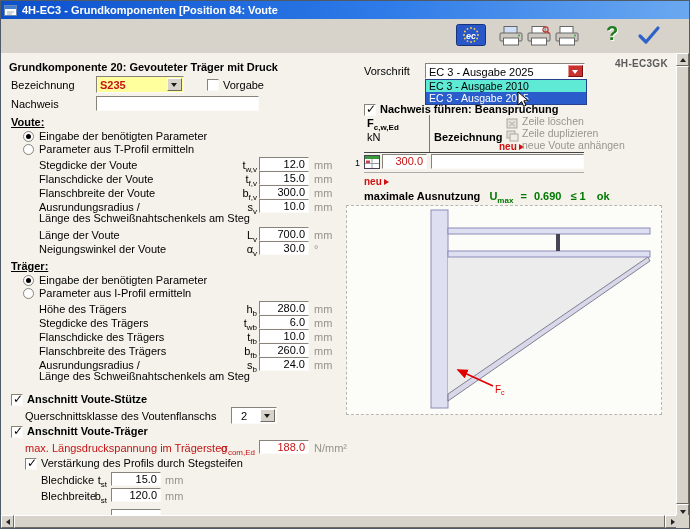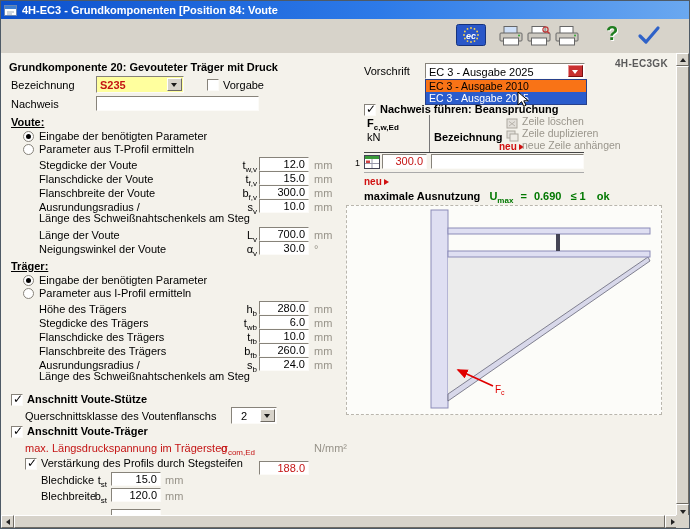--- a/index.html
+++ b/index.html
@@ -29,21 +29,21 @@
          border-color:#87837a #fcfbf8 #fcfbf8 #87837a;}
   .combo .cv{position:absolute;left:3px;top:2px;font-size:11px;line-height:12px;white-space:nowrap;}
   .cbtn{position:absolute;right:1px;top:1px;bottom:1px;width:13px;background:#d7d3ca;border:1px solid;
         border-color:#fff #6f6b63 #6f6b63 #fff;}
   .cbtn:after{content:"";position:absolute;left:3px;top:4px;border:3px solid transparent;border-top:4px solid #1a1a1a;}
   .cbtn.redbtn{background:#c93030;border-color:#e89090 #7a1010 #7a1010 #e89090;}
   .cbtn.redbtn:after{border-top-color:#fff;}
   .yellow{background:#ffff9e;}
   .hl{position:absolute;height:1px;background:#444;}
   .vl{position:absolute;width:1px;background:#777;}
-  .list{position:absolute;background:#f97316;border:1px solid #27408b;z-index:8;}
+  .list{position:absolute;background:#5eead4;border:1px solid #27408b;z-index:8;}
   .li{height:12px;font-size:10.5px;line-height:12px;padding-left:3px;white-space:nowrap;}
   .li.sel{background:#2a5ccc;color:#fff;}
   .dashbox{position:absolute;background:#fcfcf9;border:1px dashed #b9b6ad;}
   .brand{font-size:10px;color:#5a5a5a;font-weight:bold;letter-spacing:.3px}
   .neu{color:#d01010;font-weight:bold;font-size:10px;}
   .neu:after{content:"";display:inline-block;margin-left:2px;border:3px solid transparent;border-left:5px solid #d01010;}
   .act{font-size:10.5px;color:#9a968c;}
   .sb-v{position:absolute;right:0;top:52px;width:13px;height:464px;background:#dcd8d0;}
   .sb-h{position:absolute;left:0;bottom:0;height:13px;width:677px;background:#dcd8d0;}
   .sbtn,.thumb{position:absolute;background:#d7d3ca;border:1px solid;border-color:#fff #6f6b63 #6f6b63 #fff;box-sizing:border-box;}
@@ -211,21 +211,21 @@
     <div class="combo" style="left:230px;top:354px;width:46px;height:17px">
       <span class="cv" style="left:9px">2</span>
       <span class="cbtn"></span>
     </div>
 
     <span class="cb on" style="left:10px;top:373px"></span>
     <div class="t red" style="left:24px;top:389px">max. Längsdruckspannung im Trägersteg</div>
 
     <div class="t b" style="left:26px;top:372px">Anschnitt Voute-Träger</div>
     <div class="t sym red" style="left:202px;top:389px;width:52px"><span>σ</span><sub>com,Ed</sub></div>
-    <div class="inp red" style="left:258px;top:408px;width:50px">188.0</div>
+    <div class="inp red" style="left:258px;top:387px;width:50px">188.0</div>
     <div class="t gray" style="left:313px;top:389px">N/mm²</div>
 
     <span class="cb on" style="left:24px;top:405px"></span>
     <div class="t" style="left:40px;top:404px">Verstärkung des Profils durch Stegsteifen</div>
 
     <div class="t" style="left:40px;top:421px">Blechdicke</div>
     <div class="t sym" style="left:84px;top:421px;width:22px"><span>t</span><sub>st</sub></div>
     <div class="inp" style="left:110px;top:419px;width:50px">15.0</div>
     <div class="t gray" style="left:164px;top:421px">mm</div>
 
@@ -265,21 +265,21 @@
     </div>
     <div class="t act" style="left:521px;top:62px">Zeile löschen</div>
     <div style="position:absolute;left:505px;top:75px">
       <svg width="13" height="12">
           <rect x="1" y="1" width="8" height="7" fill="#e3e0da" stroke="#aca89f"></rect>
           <rect x="4" y="4" width="8" height="7" fill="#efece6" stroke="#aca89f"></rect>
         </svg>
     </div>
     <div class="t act" style="left:521px;top:74px">Zeile duplizieren</div>
     <span class="t neu" style="left:498px;top:87px">neu</span>
-    <div class="t act" style="left:521px;top:86px">neue Zeile anhängen</div>
+    <div class="t act" style="left:521px;top:86px">neue Voute anhängen</div>
 
     <div class="t b" style="left:366px;top:64px;width:58px;text-align:left"><span>F</span><sub>c,w,Ed</sub></div>
     <div class="t" style="left:366px;top:78px;width:58px;text-align:left">kN</div>
     <div class="vl" style="left:428px;top:62px;height:37px"></div>
     <div class="t b" style="left:433px;top:78px">Bezeichnung</div>
     <div class="hl" style="left:363px;top:99px;width:220px"></div>
 
     <div class="t" style="left:354px;top:104px;font-size:9px">1</div>
     <div style="position:absolute;left:363px;top:102px">
       <svg width="16" height="14">

